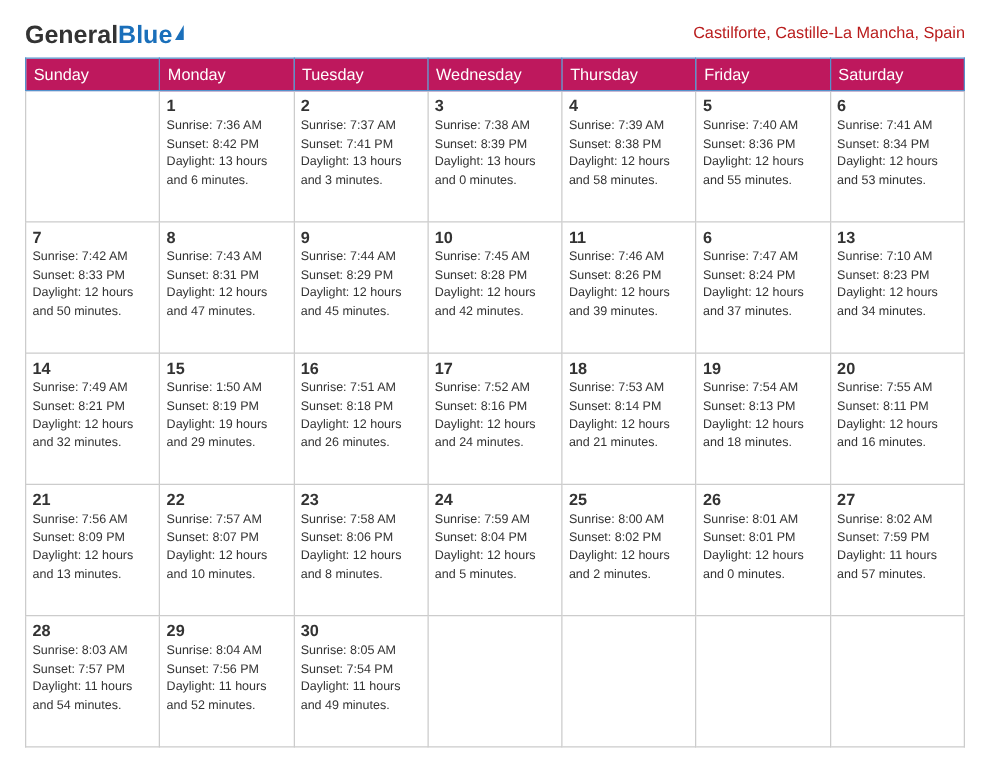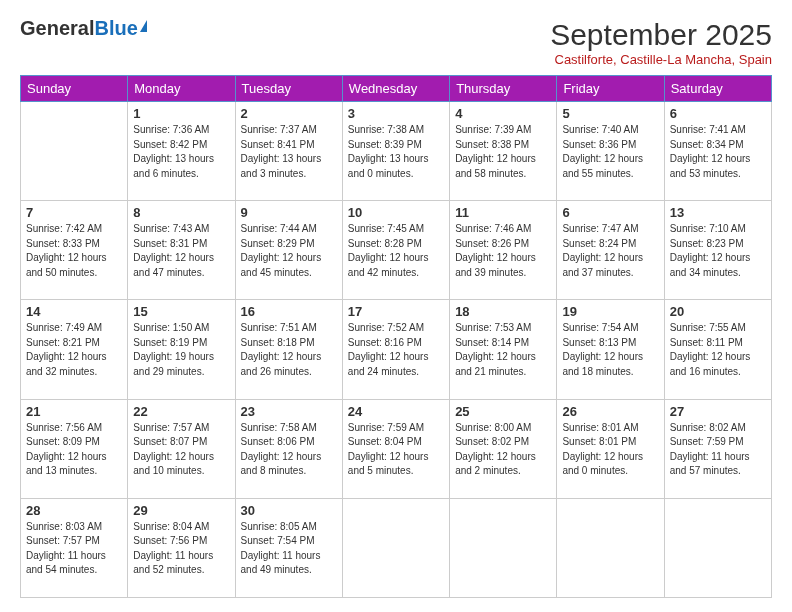--- a/index.html
+++ b/index.html
@@ -36,21 +36,21 @@
       color: #b91c1c;
     }
     .calendar {
       flex: 1;
       border: 1px solid #ccc;
       border-collapse: collapse;
       width: 100%;
       table-layout: fixed;
     }
     .calendar th {
-      background: #a21caf;
+      background: #be185d;
       color: #fff;
       text-align: left;
       padding: 5px 6px;
       font-size: 13px;
       font-weight: normal;
       border: 1px solid #5592cc;
     }
     .calendar td {
       vertical-align: top;
       padding: 4px 5px;
@@ -110,21 +110,20 @@
       <div>
         <div style="display:flex;align-items:center;">
           <span class="logo-main">
             <span class="logo-general">General</span><span class="logo-blue">Blue</span>
           </span>
           <span class="logo-triangle"></span>
         </div>
       </div>
     </div>
     <div class="title-block">
-      <div class="month-title">September 2025</div>
       <div class="subtitle">Castilforte, Castille-La Mancha, Spain</div>
     </div>
   </div>
 
   <table class="calendar">
     <thead>
       <tr>
         <th>Sunday</th>
         <th>Monday</th>
         <th>Tuesday</th>
@@ -142,21 +141,21 @@
             <div class="cell-info">
               <div>Sunrise: 7:36 AM</div>
               <div>Sunset: 8:42 PM</div>
               <div>Daylight: 13 hours and 6 minutes.</div>
             </div>
           </td>
           <td>
             <span class="day-num">2</span>
             <div class="cell-info">
               <div>Sunrise: 7:37 AM</div>
-              <div>Sunset: 8:41 PM</div>
+              <div>Sunset: 7:41 PM</div>
               <div>Daylight: 13 hours and 3 minutes.</div>
             </div>
           </td>
           <td>
             <span class="day-num">3</span>
             <div class="cell-info">
               <div>Sunrise: 7:38 AM</div>
               <div>Sunset: 8:39 PM</div>
               <div>Daylight: 13 hours and 0 minutes.</div>
             </div>

